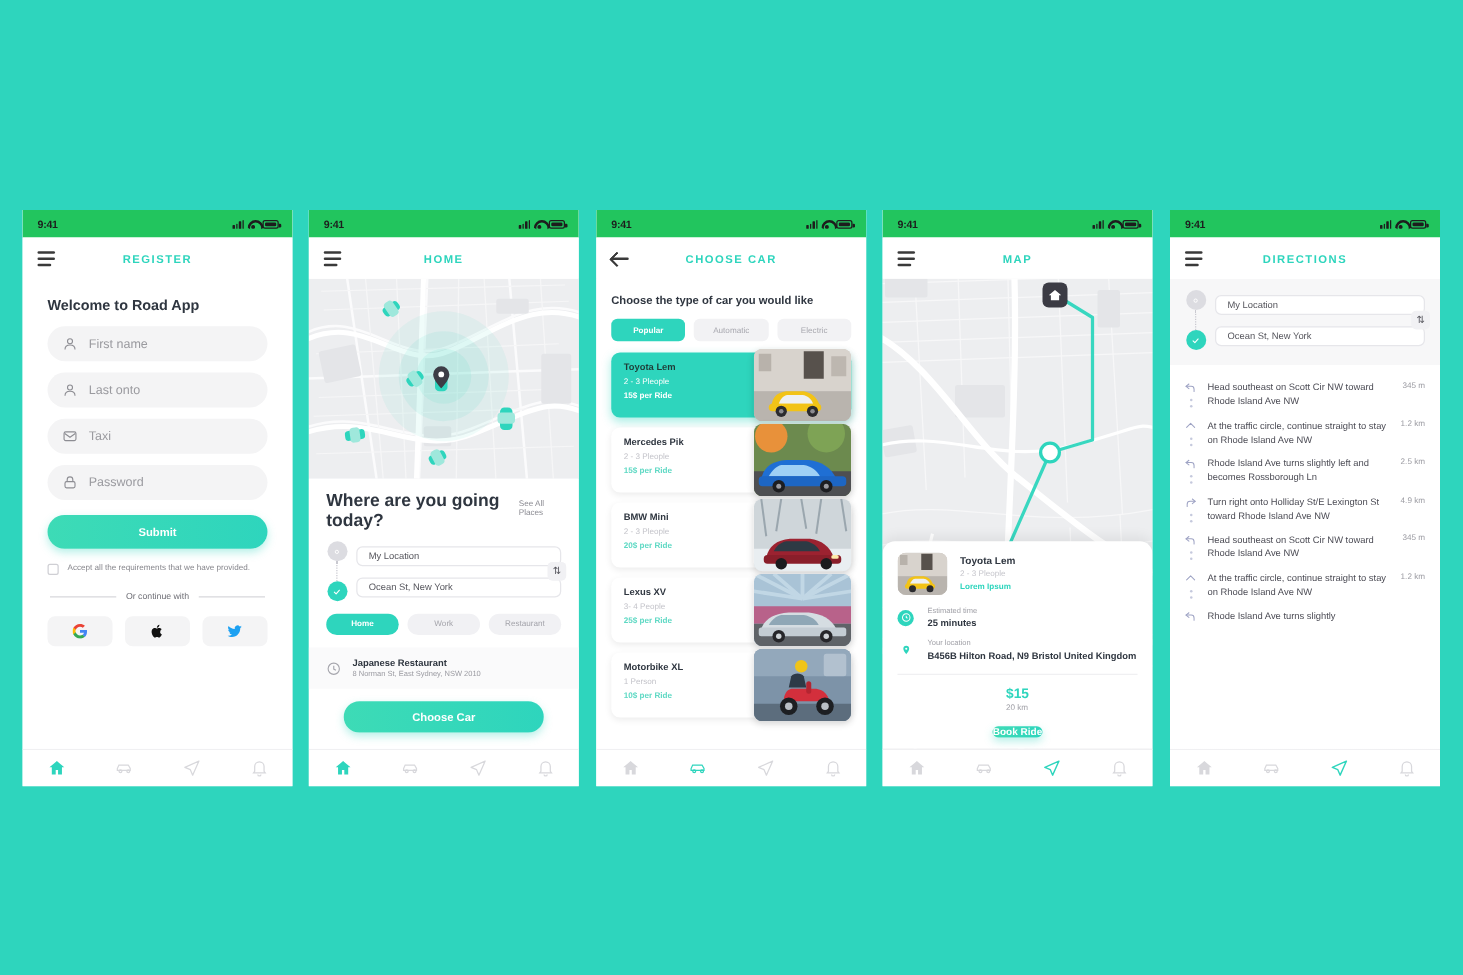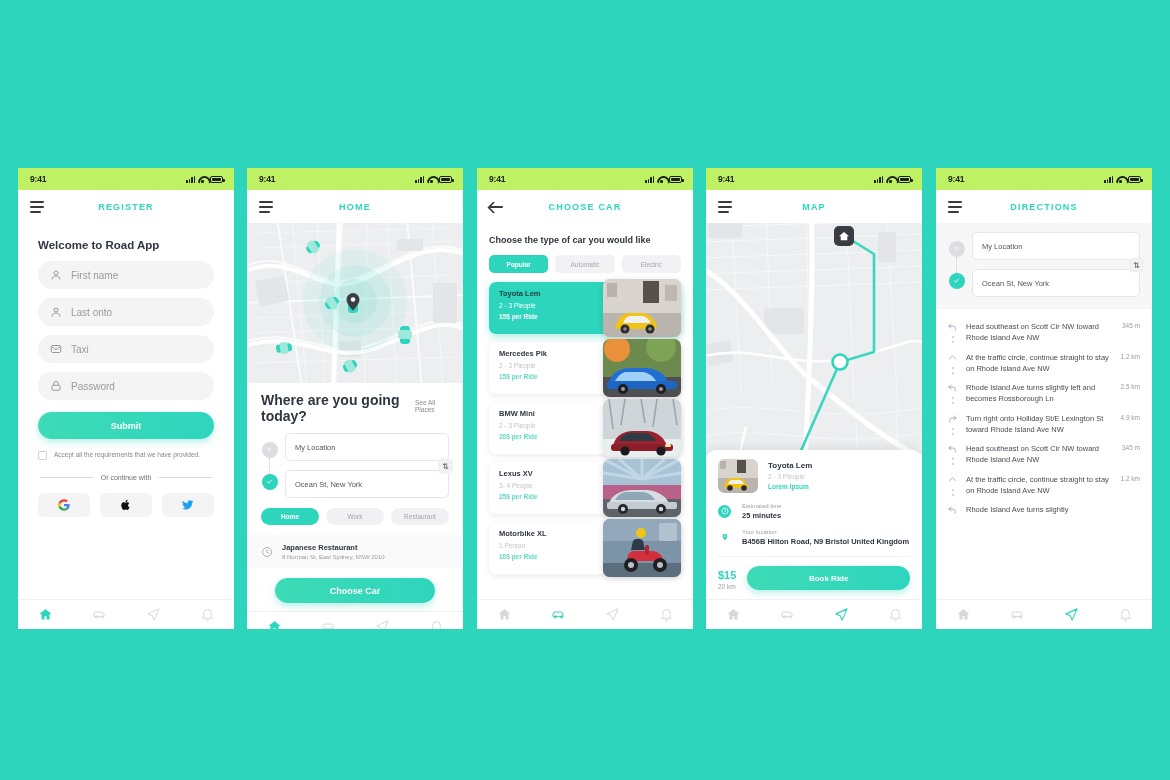--- a/index.html
+++ b/index.html
@@ -25,21 +25,21 @@
   #phone-home       { left: 247px; }
   #phone-choosecar  { left: 477px; }
   #phone-map        { left: 706px; }
   #phone-directions { left: 936px; }
 
   
   .statusbar {
     height: 22px; flex: 0 0 22px;
     display: flex; align-items: center; justify-content: space-between;
     padding: 0 11px 0 12px;
-    background: #bef264;
+    background: #22c55e;
   }
   .status-time { font-size: 8.5px; font-weight: bold; color: #1d1d1d; letter-spacing: -0.2px; }
   .status-icons { display: flex; align-items: flex-end; gap: 3px; }
   .sig { display: flex; align-items: flex-end; gap: 1px; height: 7px; }
   .sig i { display: block; width: 1.5px; background: #1d1d1d; border-radius: .5px; }
   .sig i:nth-child(1){height:2.5px}.sig i:nth-child(2){height:4px}
   .sig i:nth-child(3){height:5.5px}.sig i:nth-child(4){height:7px}
   .wifi { width: 9px; height: 7px; position: relative; }
   .wifi:before {
     content:""; position:absolute; left:0; top:0; width:9px; height:9px;
@@ -133,21 +133,21 @@
   .route-dots { width: 17px; display: flex; flex-direction: column; align-items: center; }
   .dot-outer {
     width: 16px; height: 16px; border-radius: 50%; background: #dcdce1;
     display: flex; align-items: center; justify-content: center;
   }
   .dot-outer.green { background: #2ed5bd; }
   .dot-outer .pin { width: 7px; height: 7px; color: #fff; }
   .dot-line { width: 0; border-left: 1.2px dotted #c9c9d0; height: 16px; }
   .route-fields { flex: 1; display: flex; flex-direction: column; gap: 9px; }
   .routefield {
-    height: 28px; border: 1px solid #e6e6ea; border-radius: 5px;
+    height: 16px; border: 1px solid #e6e6ea; border-radius: 5px;
     display: flex; align-items: center; padding: 0 9px;
     font-size: 7.5px; color: #55555c; background: #fff;
   }
   .swapbtn {
     position: absolute; right: -4px; top: 50%; transform: translateY(-50%);
     width: 15px; height: 15px; background: #f1f1f4; border-radius: 4px;
     display: flex; align-items: center; justify-content: center; cursor: pointer;
     font-size: 8px; color: #55555c;
   }
   .chips { display: flex; gap: 7px; margin-top: 10px; }
@@ -211,21 +211,21 @@
   .info-list { margin-top: 10px; padding-bottom: 9px; border-bottom: 1px solid #f0f0f2; }
   .info-item { display: flex; gap: 11px; align-items: flex-start; }
   .info-item + .info-item { margin-top: 8px; }
   .info-dot {
     width: 13px; height: 13px; flex: 0 0 13px; border-radius: 50%; background: #2ed5bd;
     display: flex; align-items: center; justify-content: center; color: #fff; margin-top: 2px;
   }
   .info-dot svg { width: 8px; height: 8px; display: block; }
   .info-label { font-size: 6px; color: #a0a0a7; }
   .info-value { font-size: 7.5px; font-weight: bold; color: #2f3640; margin-top: 2px; line-height: 1.35; }
-  .book-row { display: flex; align-items: flex-end; gap: 11px; padding: 9px 0 9px; }
+  .book-row { display: flex; align-items: center; gap: 11px; padding: 9px 0 9px; flex-direction: column; }
   .price-block { flex: 0 0 auto; }
   .price-val { font-size: 11px; font-weight: bold; color: #2ed5bd; }
   .price-km { font-size: 6.5px; color: #a0a0a7; margin-top: 2px; }
   .book-btn {
     flex: 1; height: 24px; border-radius: 13px;
     background: linear-gradient(90deg,#3ddbb6,#2ed5bd);
     color: #fff; font-size: 8px; font-weight: bold;
     display: flex; align-items: center; justify-content: center; cursor: pointer;
     box-shadow: 0 3px 7px rgba(46,213,189,.35);
   }

